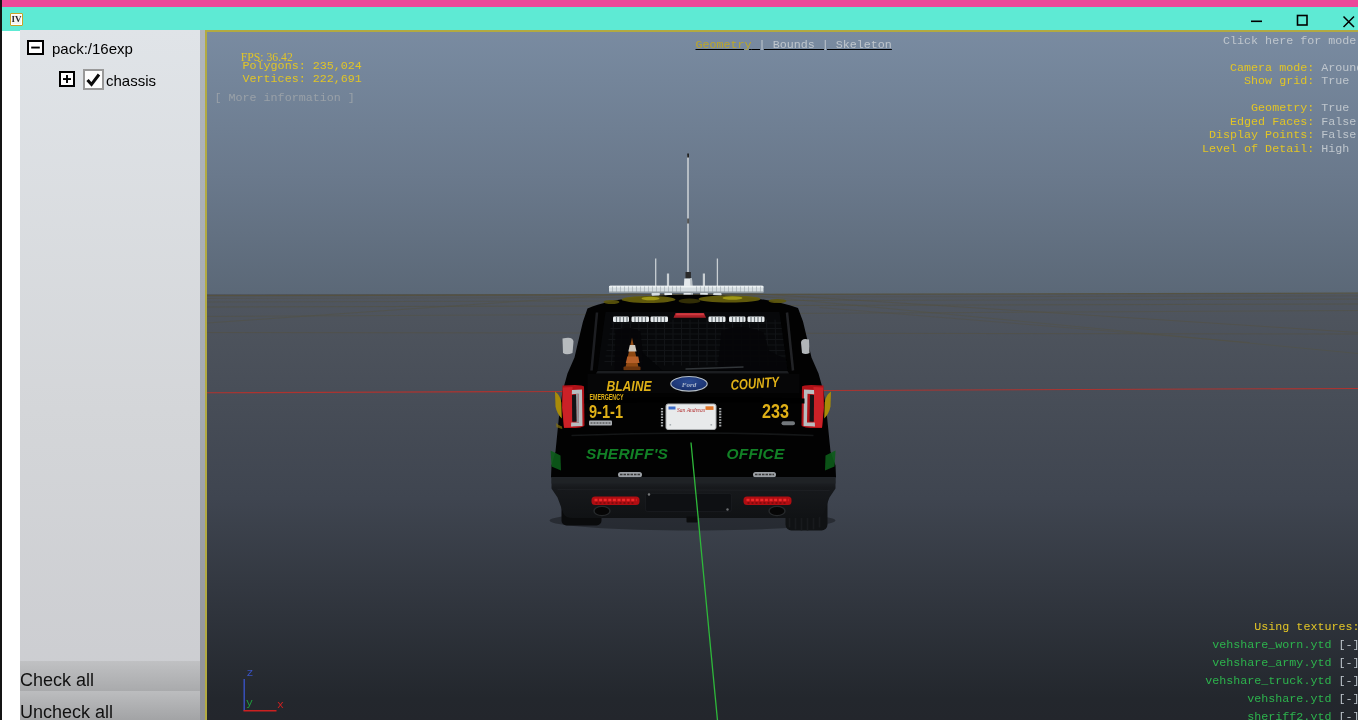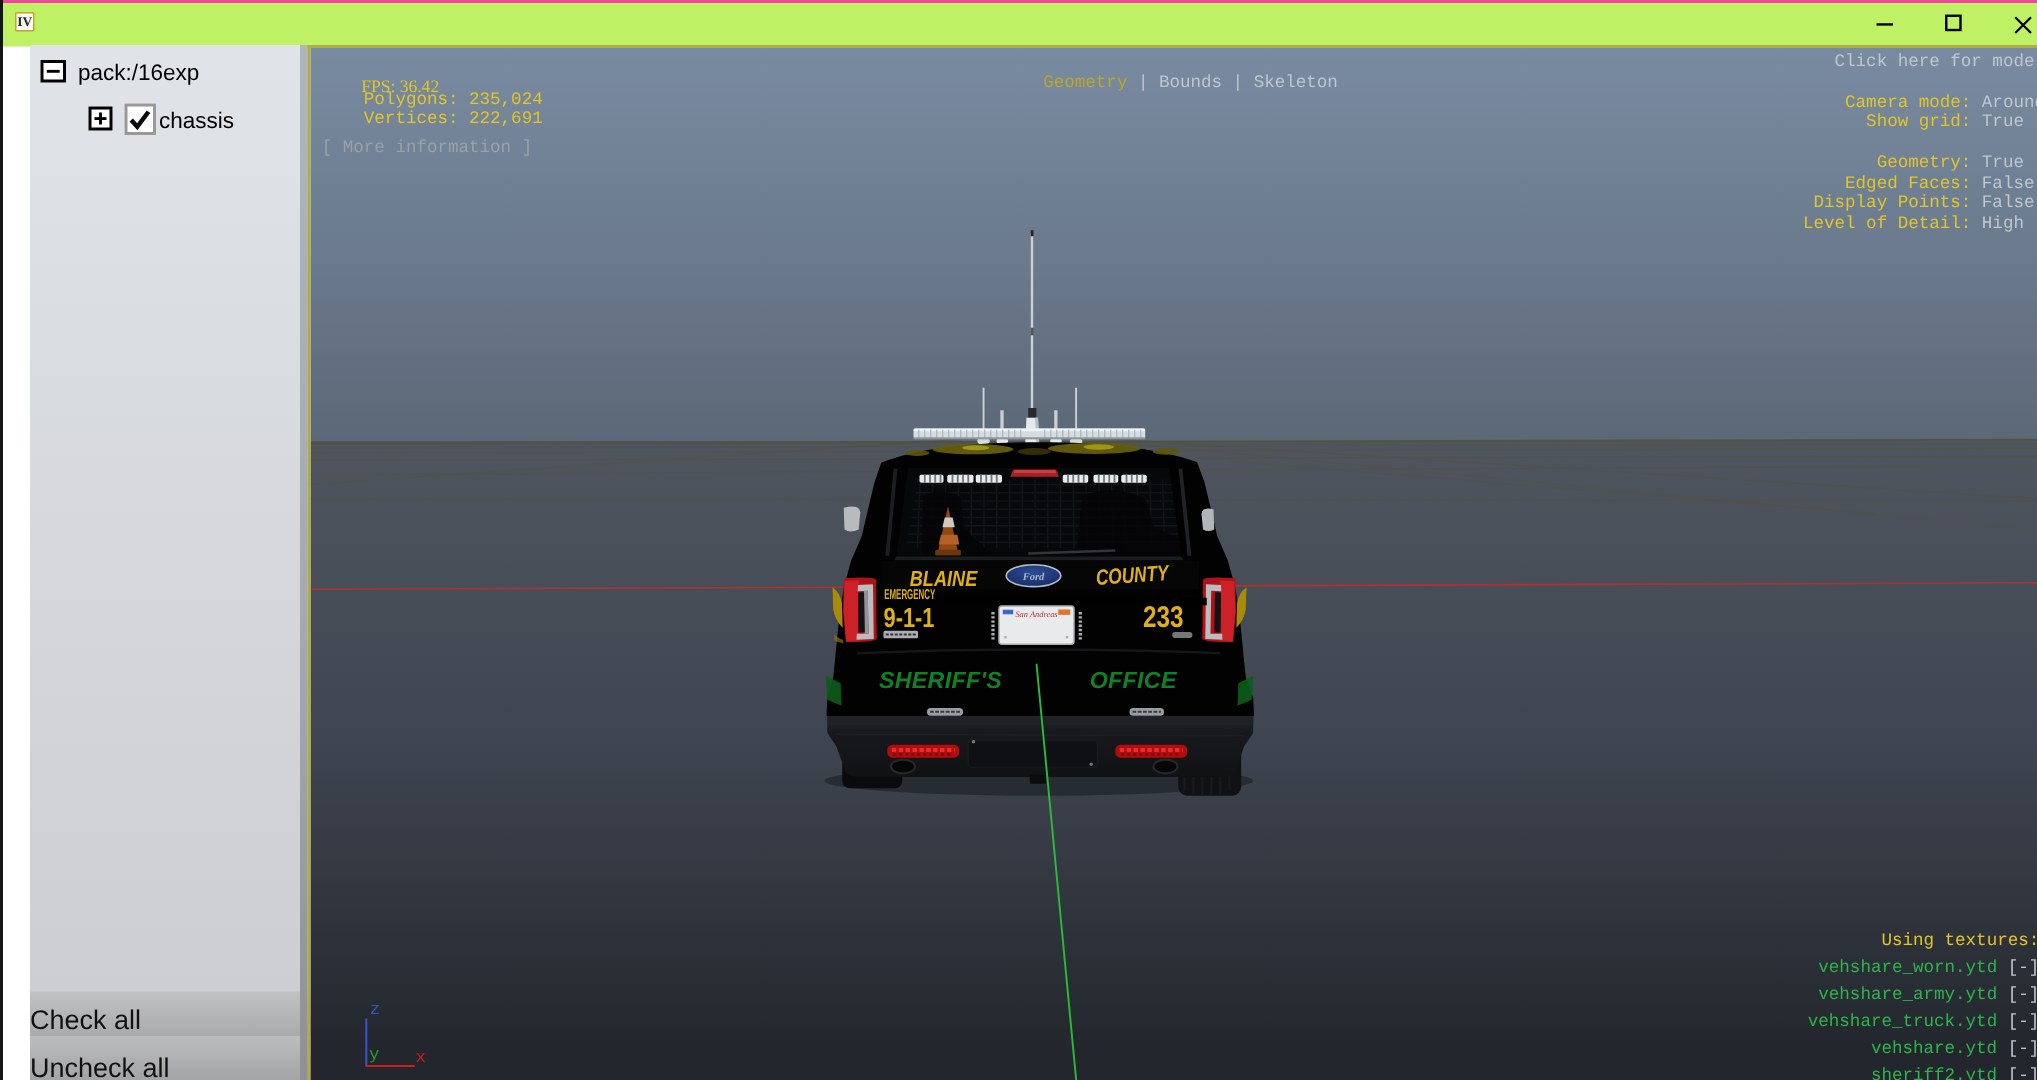--- a/index.html
+++ b/index.html
@@ -1,18 +1,18 @@
 <!DOCTYPE html>
 <html><head>
 <meta charset="utf-8">
 <style>
   html,body{margin:0;padding:0;}
   body{width:1358px;height:720px;overflow:hidden;font-family:"Liberation Sans",sans-serif;}
   #win{position:absolute;left:0;top:0;width:1358px;height:720px;background:#fff;overflow:hidden;}
-  #titlebar{position:absolute;left:0;top:0;width:1358px;height:31px;background:#bef264;border-top:2px solid #ec4899;box-sizing:border-box;}
+  #titlebar{position:absolute;left:0;top:0;width:1358px;height:31px;background:#5eead4;border-top:7px solid #ec4899;box-sizing:border-box;}
   #appicon{position:absolute;left:10px;top:5.5px;width:11px;height:11px;background:#f4f4f2;border:1.5px solid #c9a227;border-radius:1px;box-shadow:inset 0 0 0 1px #fff;font:bold 9px "Liberation Serif",serif;color:#2a2a2a;text-align:center;line-height:11px;}
   #title{position:absolute;left:30px;top:0;height:29px;line-height:29px;font-size:12px;color:#0a0a0a;}
   .winbtn{position:absolute;top:0;width:14px;height:29px;}
   #panel{position:absolute;left:20px;top:30px;width:230px;height:690px;background:linear-gradient(#e0e4e8,#d4d6d9 55%,#cbccd0);}
   #splitter{position:absolute;left:200px;top:30px;width:5px;height:690px;background:linear-gradient(#b0b5bd,#a5aab2 55%,#8f9096);}
   .treebox{position:absolute;box-sizing:border-box;border:2px solid #000;background:#fff;}
   .treetxt{position:absolute;font-size:15px;color:#000;}
   #checkbox{position:absolute;left:63px;top:39px;width:21px;height:21px;box-sizing:border-box;border:2px solid #999;background:#fdfdfd;}
   #btns{position:absolute;left:0px;top:631px;width:198px;height:89px;}
   .btnrow{position:absolute;left:0;width:198px;height:29.5px;background:linear-gradient(#c0c1c3,#a9aaac);}
@@ -273,21 +273,21 @@
           <text x="277.5" y="708.5" fill="#cc2020">x</text>
           <path d="M244.7 679.5 L244.7 711.2" stroke="#3952c4" stroke-width="1.4"></path>
           <path d="M244 711.2 L277 711.2" stroke="#cc2020" stroke-width="1.4"></path>
         </g>
       </svg>
 
       <pre class="ov yel" style="left:7.5px;top:19px;font-family:Liberation Serif, serif;">         FPS: 36.42</pre>
       <pre class="ov yel" style="left:7.5px;top:27.8px;">    Polygons: 235,024
     Vertices: 222,691</pre>
       <pre class="ov dgry" style="left:7.5px;top:60px;">[ More information ]</pre>
-      <pre class="ov" style="left:488.5px;top:17px;"><span style="color:#bda727">Geometry</span><span class="gry"> | Bounds | Skeleton</span></pre>
+      <pre class="ov" style="left:488.5px;top:7px;text-decoration:underline;"><span style="color:#bda727">Geometry</span><span class="gry"> | Bounds | Skeleton</span></pre>
       <pre class="ov" style="left:995px;top:2.5px;line-height:13.5px;"><span class="gry">   Click here for mode</span>
 
 <span class="yel">    Camera mode:</span><span class="gry"> Around</span>
 <span class="yel">      Show grid:</span><span class="gry"> True</span>
 
 <span class="yel">       Geometry:</span><span class="gry"> True</span>
 <span class="yel">    Edged Faces:</span><span class="gry"> False</span>
 <span class="yel"> Display Points:</span><span class="gry"> False</span>
 <span class="yel">Level of Detail:</span><span class="gry"> High</span></pre>
       <pre class="ov" style="right:-1.5px;top:586px;line-height:18px;text-align:right;"><span class="yel">Using textures:</span>

